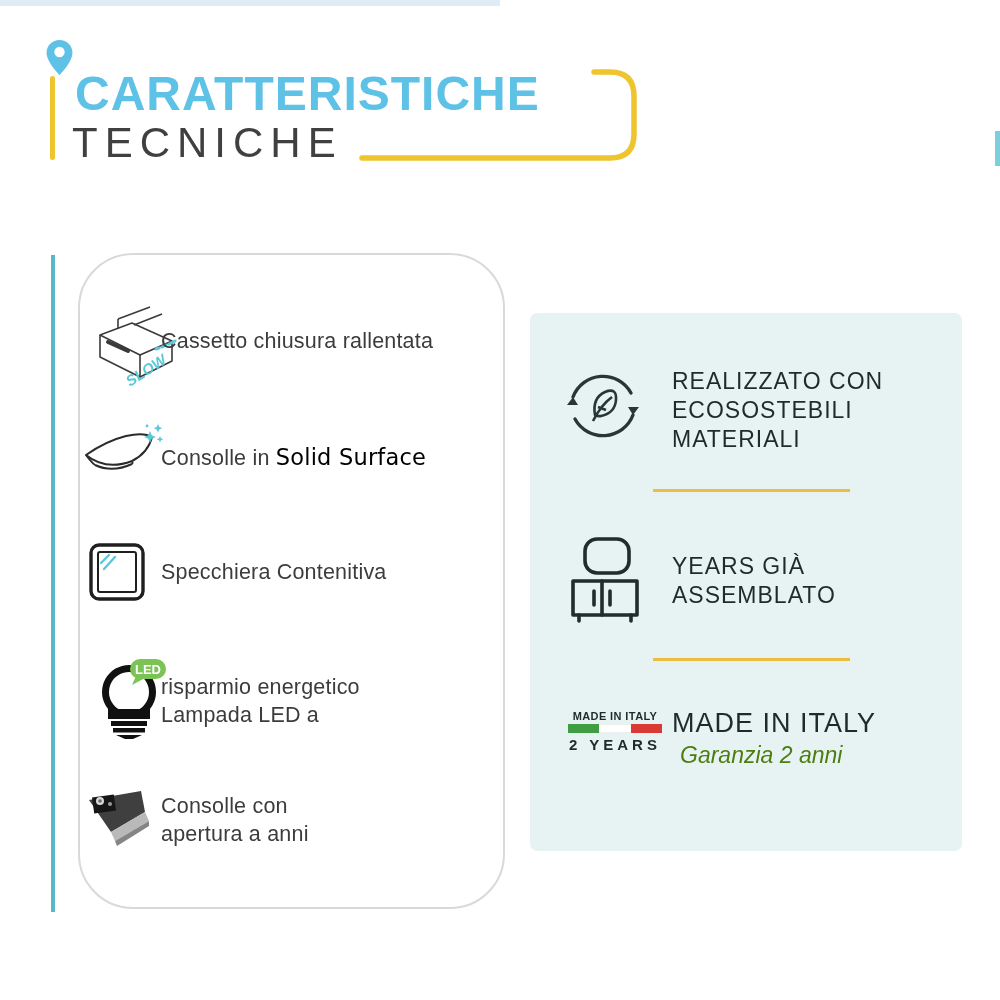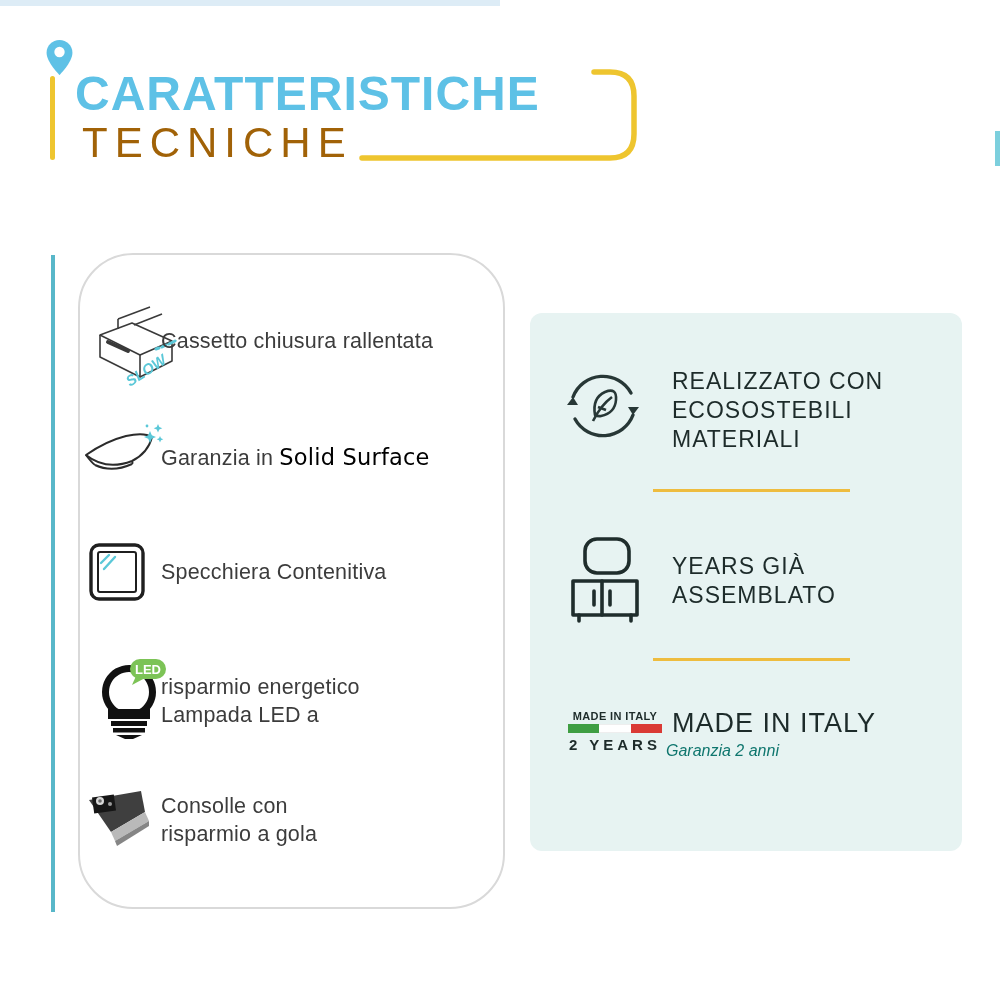--- a/index.html
+++ b/index.html
@@ -7,47 +7,47 @@
   #stage { position:relative; width:1000px; height:1000px; background:#ffffff; overflow:hidden; }
 
   
   .top-strip { position:absolute; left:0; top:0; width:500px; height:6px; background:#ddecf6; }
   .right-accent { position:absolute; left:995px; top:131px; width:5px; height:35px; background:#7ccfdd; }
 
   
   .pin { position:absolute; left:46px; top:40px; }
   .yellow-vline { position:absolute; left:50px; top:76px; width:5px; height:84px; background:#eec52f; border-radius:3px; }
   .title1 { position:absolute; left:75px; top:70px; font-size:48px; font-weight:800; letter-spacing:1px; color:#5ec1e6; line-height:1; }
-  .title2 { position:absolute; left:82px; top:122px; font-size:42px; font-weight:300; letter-spacing:7px; color:#a16207; line-height:1; }
+  .title2 { position:absolute; left:72px; top:122px; font-size:42px; font-weight:300; letter-spacing:7px; color:#404040; line-height:1; }
   .bracket { position:absolute; left:356px; top:66px; }
 
   
   .teal-vline { position:absolute; left:51px; top:255px; width:4px; height:657px; background:#58b7c9; }
   .features-card { position:absolute; left:78px; top:253px; width:427px; height:656px; background:#fff; border:2px solid #d9d9d9; border-radius:55px; }
   .feature-row { position:absolute; left:0; width:100%; }
   .feature-icon { position:absolute; }
   .feature-text { position:absolute; left:81px; font-size:21.5px; color:#3c3c3c; letter-spacing:0.2px; line-height:28px; }
   .solid-surface { font-family:"DejaVu Sans",sans-serif; color:#000; font-size:22.5px;margin-top:20px; }
 
   
-  .benefits-card { position:absolute; left:530px; top:313px; width:432px; height:538px; background:#e7f3f2; border-radius:12px; }
+  .benefits-card { position:absolute; left:530px; top:313px; width:432px; height:538px; background:#e7f3f2; border-radius:7px; }
   .benefit-icon { position:absolute; }
   .benefit-text { position:absolute; left:142px; font-size:23px; color:#1d2b2a; letter-spacing:1px; line-height:29px; font-weight:500; }
   .divider { position:absolute; left:123px; width:197px; height:3px; background:#eebc3f; }
 
   
   .mii-badge { position:absolute; left:38px; top:397px; width:94px; text-align:center; color:#1d2b2a; }
   .mii-badge .mii-top { font-size:11px; font-weight:bold; letter-spacing:0.4px; white-space:nowrap; }
   .flagbar { display:flex; height:9px; margin:2px 0 3px 0; }
   .flagbar .g { flex:1; background:#3f9e43; }
   .flagbar .w { flex:1; background:#ffffff; border-top:1px solid #eee; border-bottom:1px solid #eee; }
   .flagbar .r { flex:1; background:#da3a35; }
   .mii-badge .mii-bottom { font-size:15px; font-weight:bold; letter-spacing:4px; white-space:nowrap; }
   .mii-title { position:absolute; left:142px; top:395px; font-size:27px; letter-spacing:1px; color:#1d2b2a; font-weight:500; }
-  .mii-sub { position:absolute; left:136px; top:429px; font-size:16px; font-style:italic; color:#0f766e; }
+  .mii-sub { position:absolute; left:150px; top:429px; font-size:23px; font-style:italic; color:#4d7c0f; }
 </style>
 </head>
 <body>
 
 <div id="stage">
 
   <div class="top-strip"></div>
   <div class="right-accent"></div>
 
   <svg class="pin" width="27" height="35" viewBox="0 0 24 31">
@@ -93,21 +93,21 @@
           <path d="M4 32 Q10 40 13 42"></path>
             <path d="M50 38 Q51 40 50 41"></path>
         </g>
         <g fill="#5bc8d8">
           <path d="M68 8 l1.8 4.2 4.2 1.8 -4.2 1.8 -1.8 4.2 -1.8 -4.2 -4.2 -1.8 4.2 -1.8 Z"></path>
           <path d="M76 1 l1.3 3 3 1.3 -3 1.3 -1.3 3 -1.3 -3 -3 -1.3 3 -1.3 Z"></path>
           <path d="M78 13 l1 2.3 2.3 1 -2.3 1 -1 2.3 -1 -2.3 -2.3 -1 2.3 -1 Z"></path>
           <circle cx="65" cy="3" r="1.4"></circle>
         </g>
       </svg>
-      <div class="feature-text" style="top:188px"><span>Garanzia in </span><span class="solid-surface">Solid Surface</span></div>
+      <div class="feature-text" style="top:188px"><span>Consolle in </span><span class="solid-surface">Solid Surface</span></div>
     </div>
 
     <div class="feature-row">
       <svg class="feature-icon" style="left:9px;top:288px" width="56" height="58" viewBox="0 0 56 58">
         <rect x="2" y="2" width="52" height="54" rx="8" fill="none" stroke="#1f1f1f" stroke-width="3.4"></rect>
         <rect x="9" y="9" width="38" height="40" rx="2" fill="none" stroke="#1f1f1f" stroke-width="2"></rect>
         <g stroke="#5bc8d8" stroke-width="2.4" stroke-linecap="round">
           <path d="M12 20 L20 12"></path>
             <path d="M15 26 L26 14"></path>
         </g>
@@ -139,21 +139,21 @@
         <polygon points="0,10 52,1 56,22 22,42" fill="#3f3f3f"></polygon>
         <polygon points="22,42 56,22 60,31 26,51" fill="#b9b9b9"></polygon>
         <polygon points="26,51 60,31 60,36 28,56" fill="#858585"></polygon>
         <rect x="4" y="6" width="22" height="16" fill="#161616" transform="rotate(-8 15 14)"></rect>
         <circle cx="11" cy="11" r="4" fill="#d8d8d8"></circle>
         <circle cx="11" cy="11" r="1.8" fill="#6a6a6a"></circle>
         <circle cx="21" cy="14" r="2" fill="#9a9a9a"></circle>
       </svg>
       <div class="feature-text" style="top:537px">
         <div>Consolle con</div>
-        <div>risparmio a gola</div>
+        <div>apertura a anni</div>
       </div>
     </div>
   </div>
 
   <div class="benefits-card">
 
     <svg class="benefit-icon" style="left:35px;top:54px" width="76" height="78" viewBox="0 0 76 78">
       <g fill="none" stroke="#273736" stroke-width="3.4" stroke-linecap="round">
         <path d="M8 30 A32 32 0 0 1 66 26"></path>
         <path d="M68 48 A32 32 0 0 1 10 52"></path>

